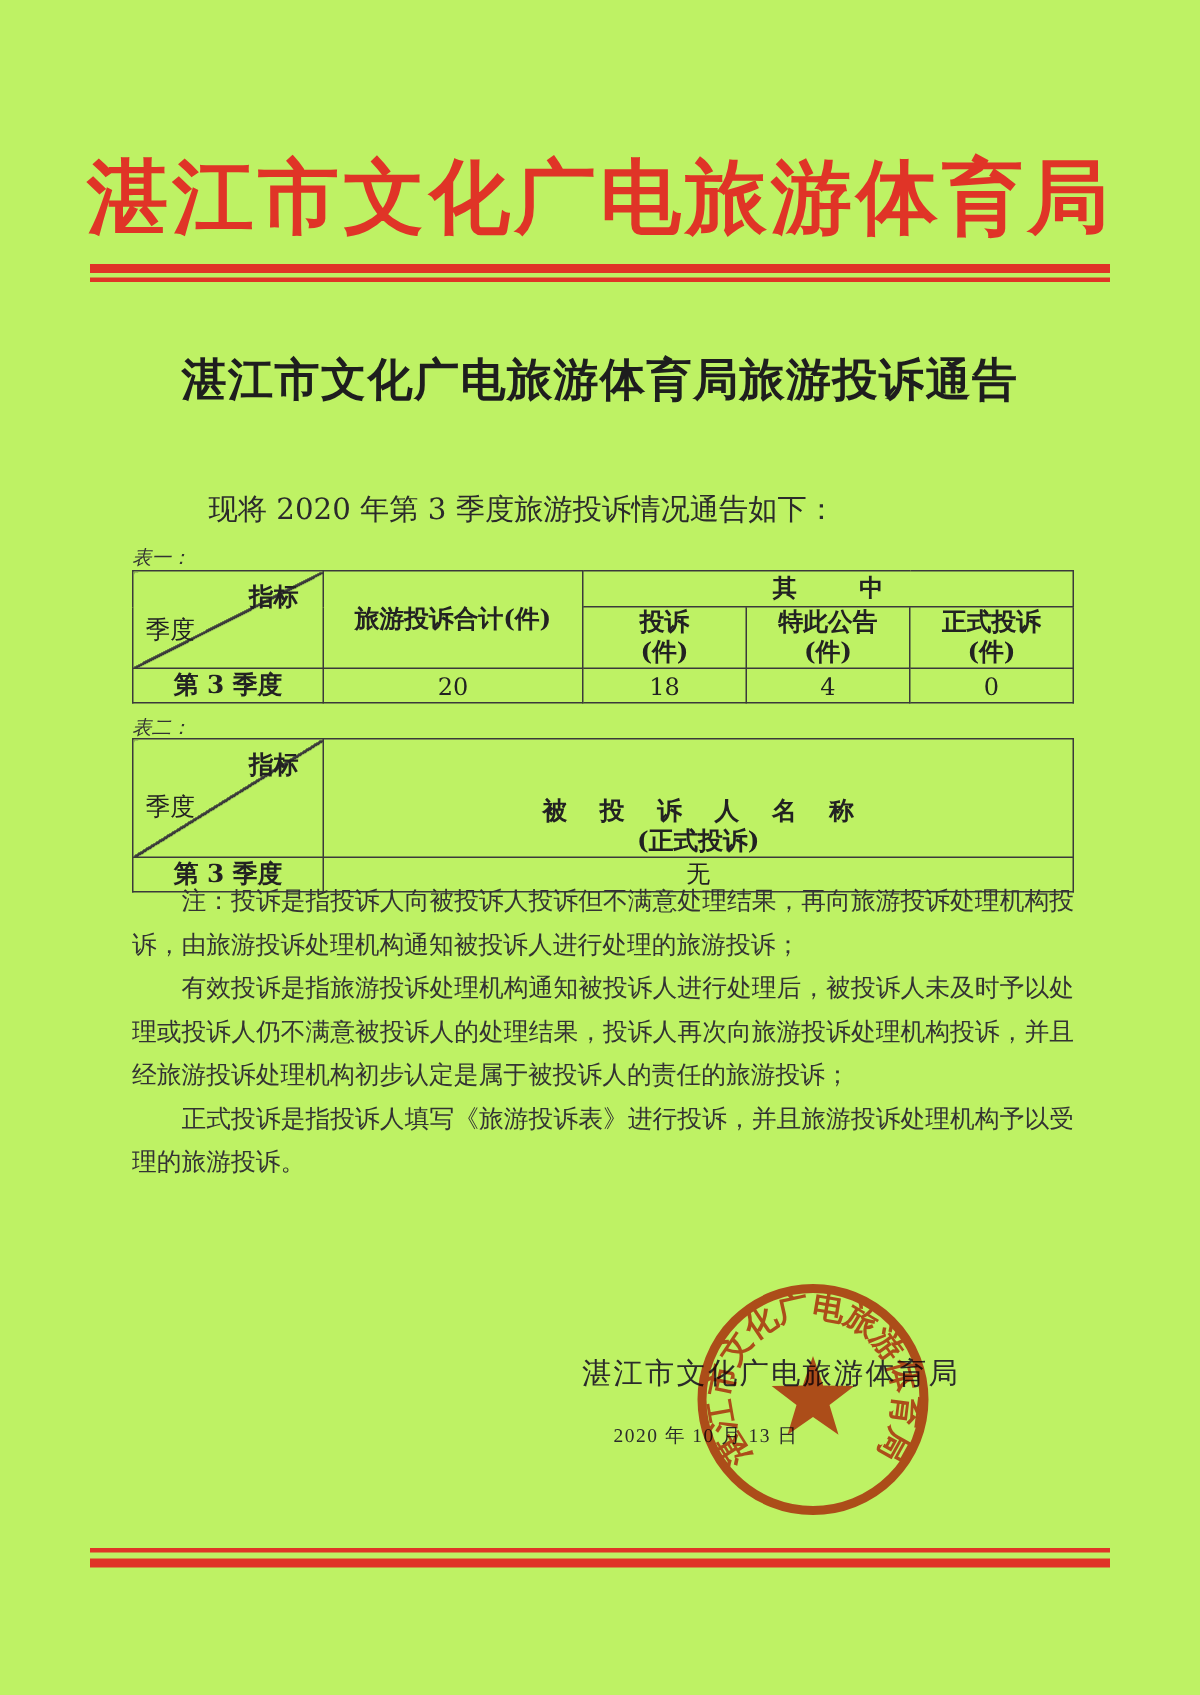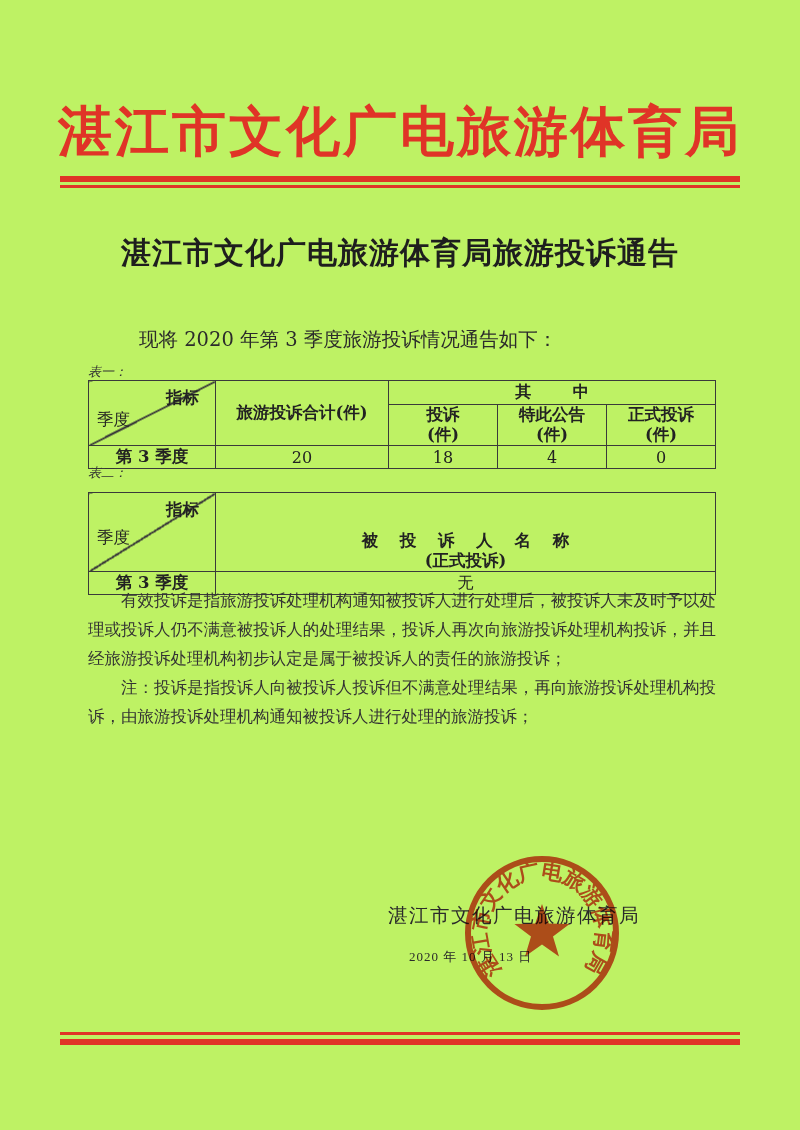--- a/index.html
+++ b/index.html
@@ -47,21 +47,21 @@
     color: #2b2b2b;
   }
   .tbl-label {
     position: absolute;
     left: 88px;
     font-size: 13px;
     font-style: italic;
     color: #333;
   }
   .t1-label { top: 363px; }
-  .t2-label { top: 464px; }
+  .t2-label { top: 476px; }
   table.doc-table {
     position: absolute;
     left: 88px;
     border-collapse: collapse;
     table-layout: fixed;
     font-size: 16px;
     color: #222;
   }
   #table1 { top: 380px; width: 627px; }
   #table2 { top: 492px; width: 627px; }
@@ -206,22 +206,23 @@
       </td>
     </tr>
     <tr style="height:22px">
       <td class="hdr">第 3 季度</td>
       <td>无</td>
     </tr>
   </tbody>
     </table>
 
   <div class="notes">
+    <p>注：投诉是指投诉人向被投诉人投诉但不满意处理结果，再向旅游投诉处理机构投诉，由旅游投诉处理机构通知被投诉人进行处理的旅游投诉；</p>
     <p>有效投诉是指旅游投诉处理机构通知被投诉人进行处理后，被投诉人未及时予以处理或投诉人仍不满意被投诉人的处理结果，投诉人再次向旅游投诉处理机构投诉，并且经旅游投诉处理机构初步认定是属于被投诉人的责任的旅游投诉；</p>
-    <p>注：投诉是指投诉人向被投诉人投诉但不满意处理结果，再向旅游投诉处理机构投诉，由旅游投诉处理机构通知被投诉人进行处理的旅游投诉；</p>
+    <p>正式投诉是指投诉人填写《旅游投诉表》进行投诉，并且旅游投诉处理机构予以受理的旅游投诉。</p>
   </div>
 
 
   <div class="sig-org">湛江市文化广电旅游体育局</div>
   <div class="sig-date">2020 年 10 月 13 日</div>
 
   <svg class="seal" viewBox="-100 -100 200 200">
     <circle cx="0" cy="0" r="74" fill="none" stroke="#e5422f" stroke-width="6"></circle>
     <path id="sealArc" d="M -38.9 38.9 A 55 55 0 1 1 38.9 38.9" fill="none"></path>
     <text font-size="21" font-weight="bold" fill="#e5422f" font-family="DejaVu Serif, Liberation Serif, serif">

